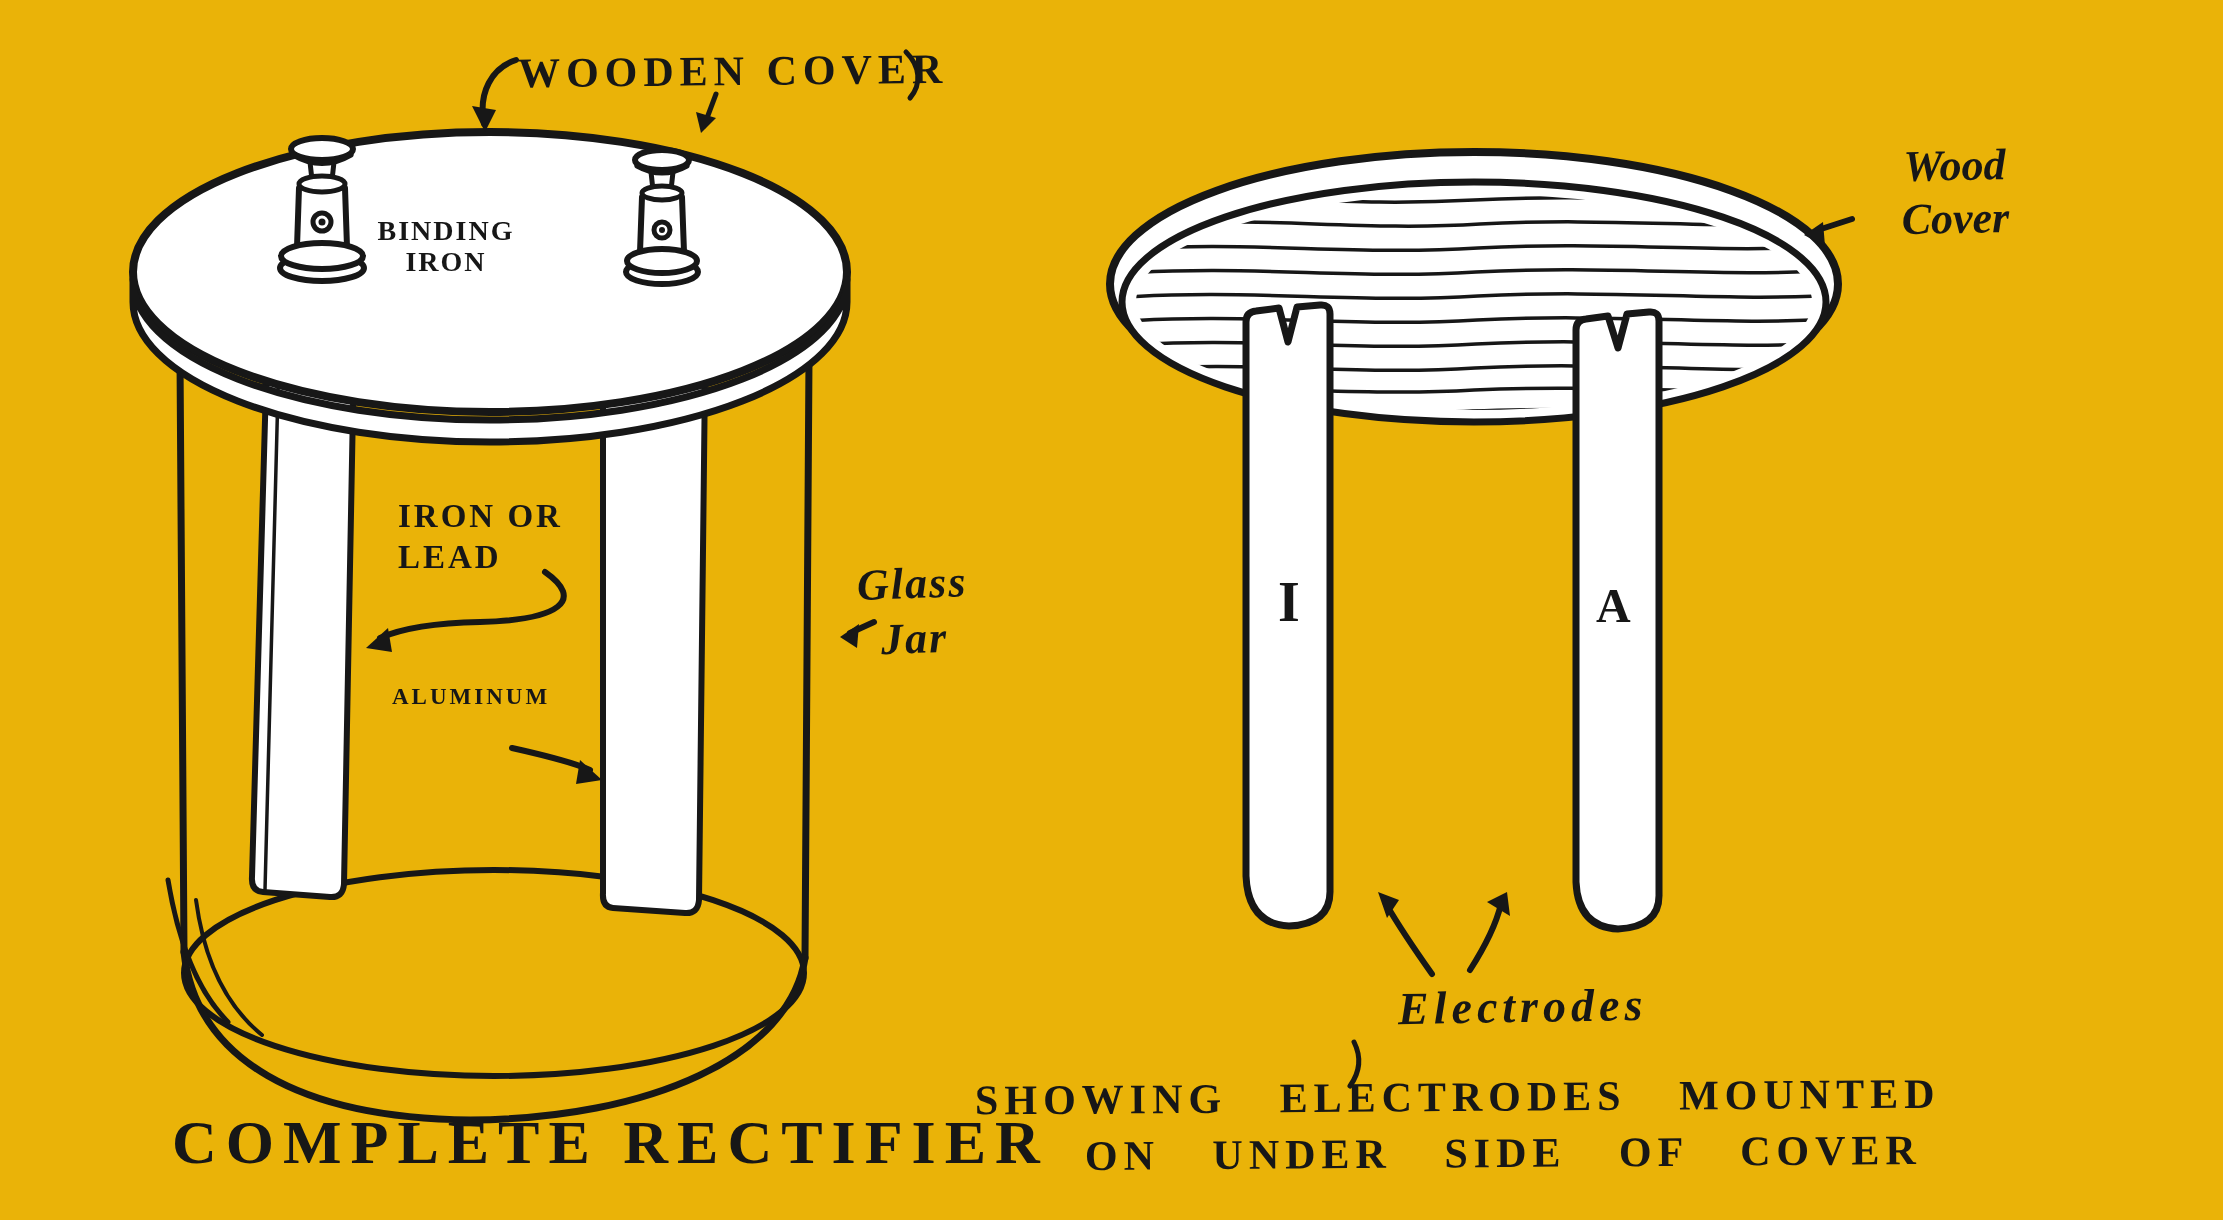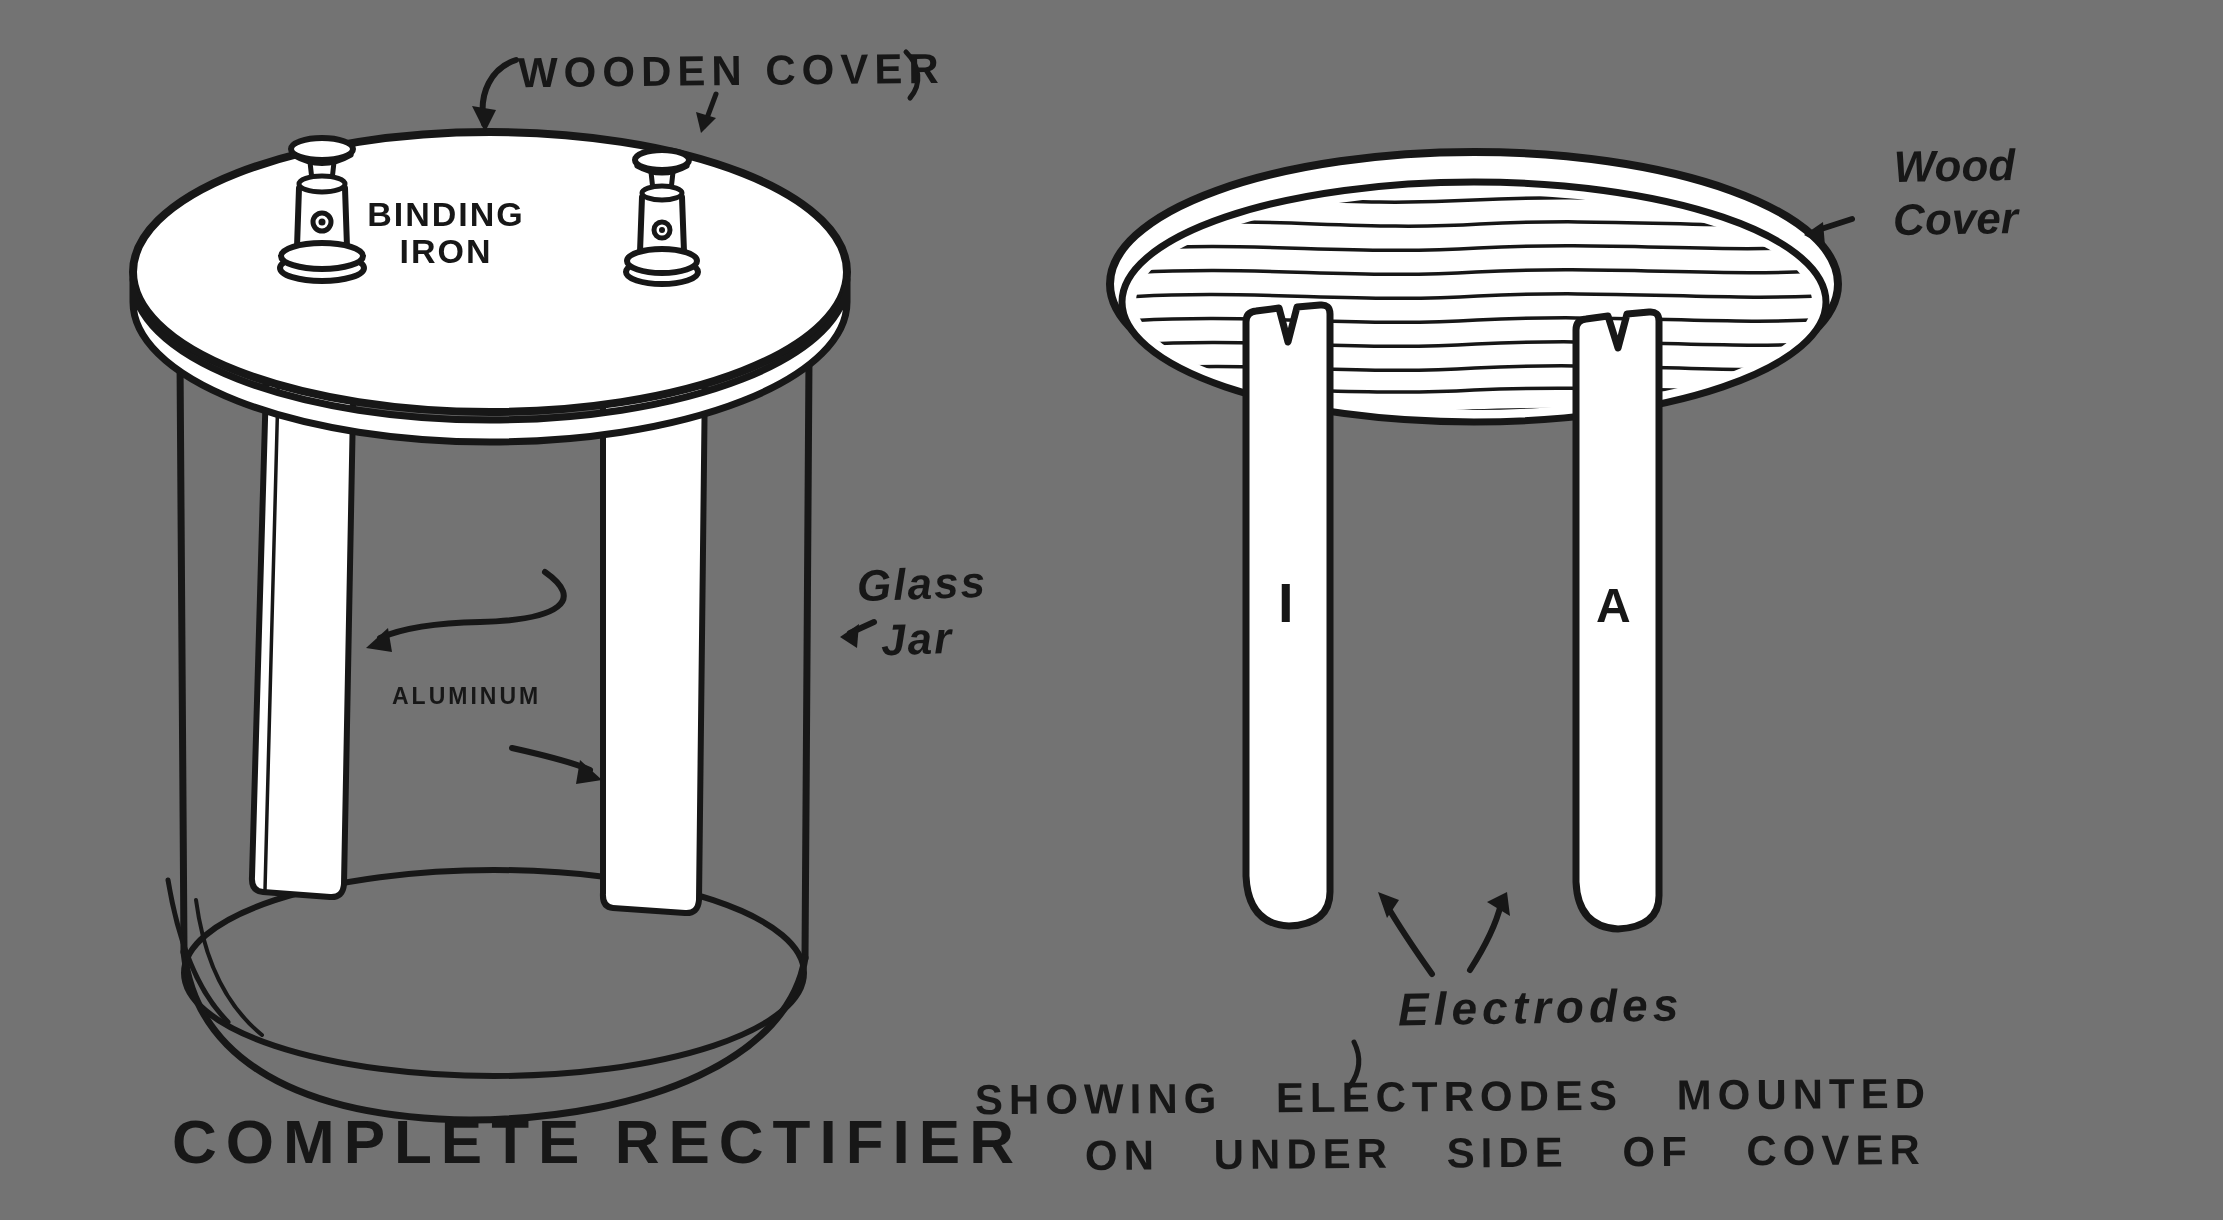--- a/index.html
+++ b/index.html
@@ -1,22 +1,22 @@
 <!DOCTYPE html>
 <html><head>
 <meta charset="utf-8">
 <style>
   html, body { margin: 0; padding: 0; background: #ffffff; }
   .stage {
     position: relative;
     width: 2223px;
     height: 1220px;
-    background: #737373;
+    background: #eab308;
     overflow: hidden;
-    font-family: Liberation Sans, sans-serif;
+    font-family: Liberation Serif, serif;
     color: #151515;
   }
   svg.diagram { position: absolute; left: 0; top: 0; }
   .ink { stroke: #171717; fill: none; stroke-linecap: round; stroke-linejoin: round; }
   .paper { fill: #ffffff; }
   .label { position: absolute; color: #171717; font-weight: bold; line-height: 1.1; white-space: nowrap; }
   .caps { letter-spacing: 6px; }
   .script { font-style: italic; }
   .center { text-align: center; }
 </style>
@@ -145,25 +145,29 @@
         <polygon fill="#171717" points="1507,892 1487,902 1510,916"></polygon>
       </g>
       <g>
         <path class="ink" stroke-width="5" d="M 1354 1042 C 1362 1058 1360 1072 1350 1086"></path>
       </g>
     </g>
   </svg>
 
   <div class="label caps" style="left:518px; top:48px; font-size:42px; transform:rotate(-0.6deg);">WOODEN COVER</div>
 
-  <div class="label center" style="left:366px; top:196px; width:160px; font-size:34px; letter-spacing:2px;">
+  <div class="label center" style="left:366px; top:216px; width:160px; font-size:28px; letter-spacing:2px;">
     <div>BINDING</div>
     <div>IRON</div>
   </div>
 
+  <div class="label" style="left:398px; top:496px; font-size:33px; letter-spacing:3px; line-height:1.25;">
+    <div>IRON OR</div>
+    <div>LEAD</div>
+  </div>
 
   <div class="label" style="left:392px; top:684px; font-size:23px; letter-spacing:3px;">ALUMINUM</div>
 
   <div class="label script" style="left:858px; top:556px; font-size:44px; letter-spacing:2px; line-height:1.25; transform:rotate(-2deg);">
     <div>Glass</div>
     <div style="margin-left:22px;">Jar</div>
   </div>
 
   <div class="label" style="left:172px; top:1108px; font-size:62px; letter-spacing:9px;">COMPLETE RECTIFIER</div>
 

